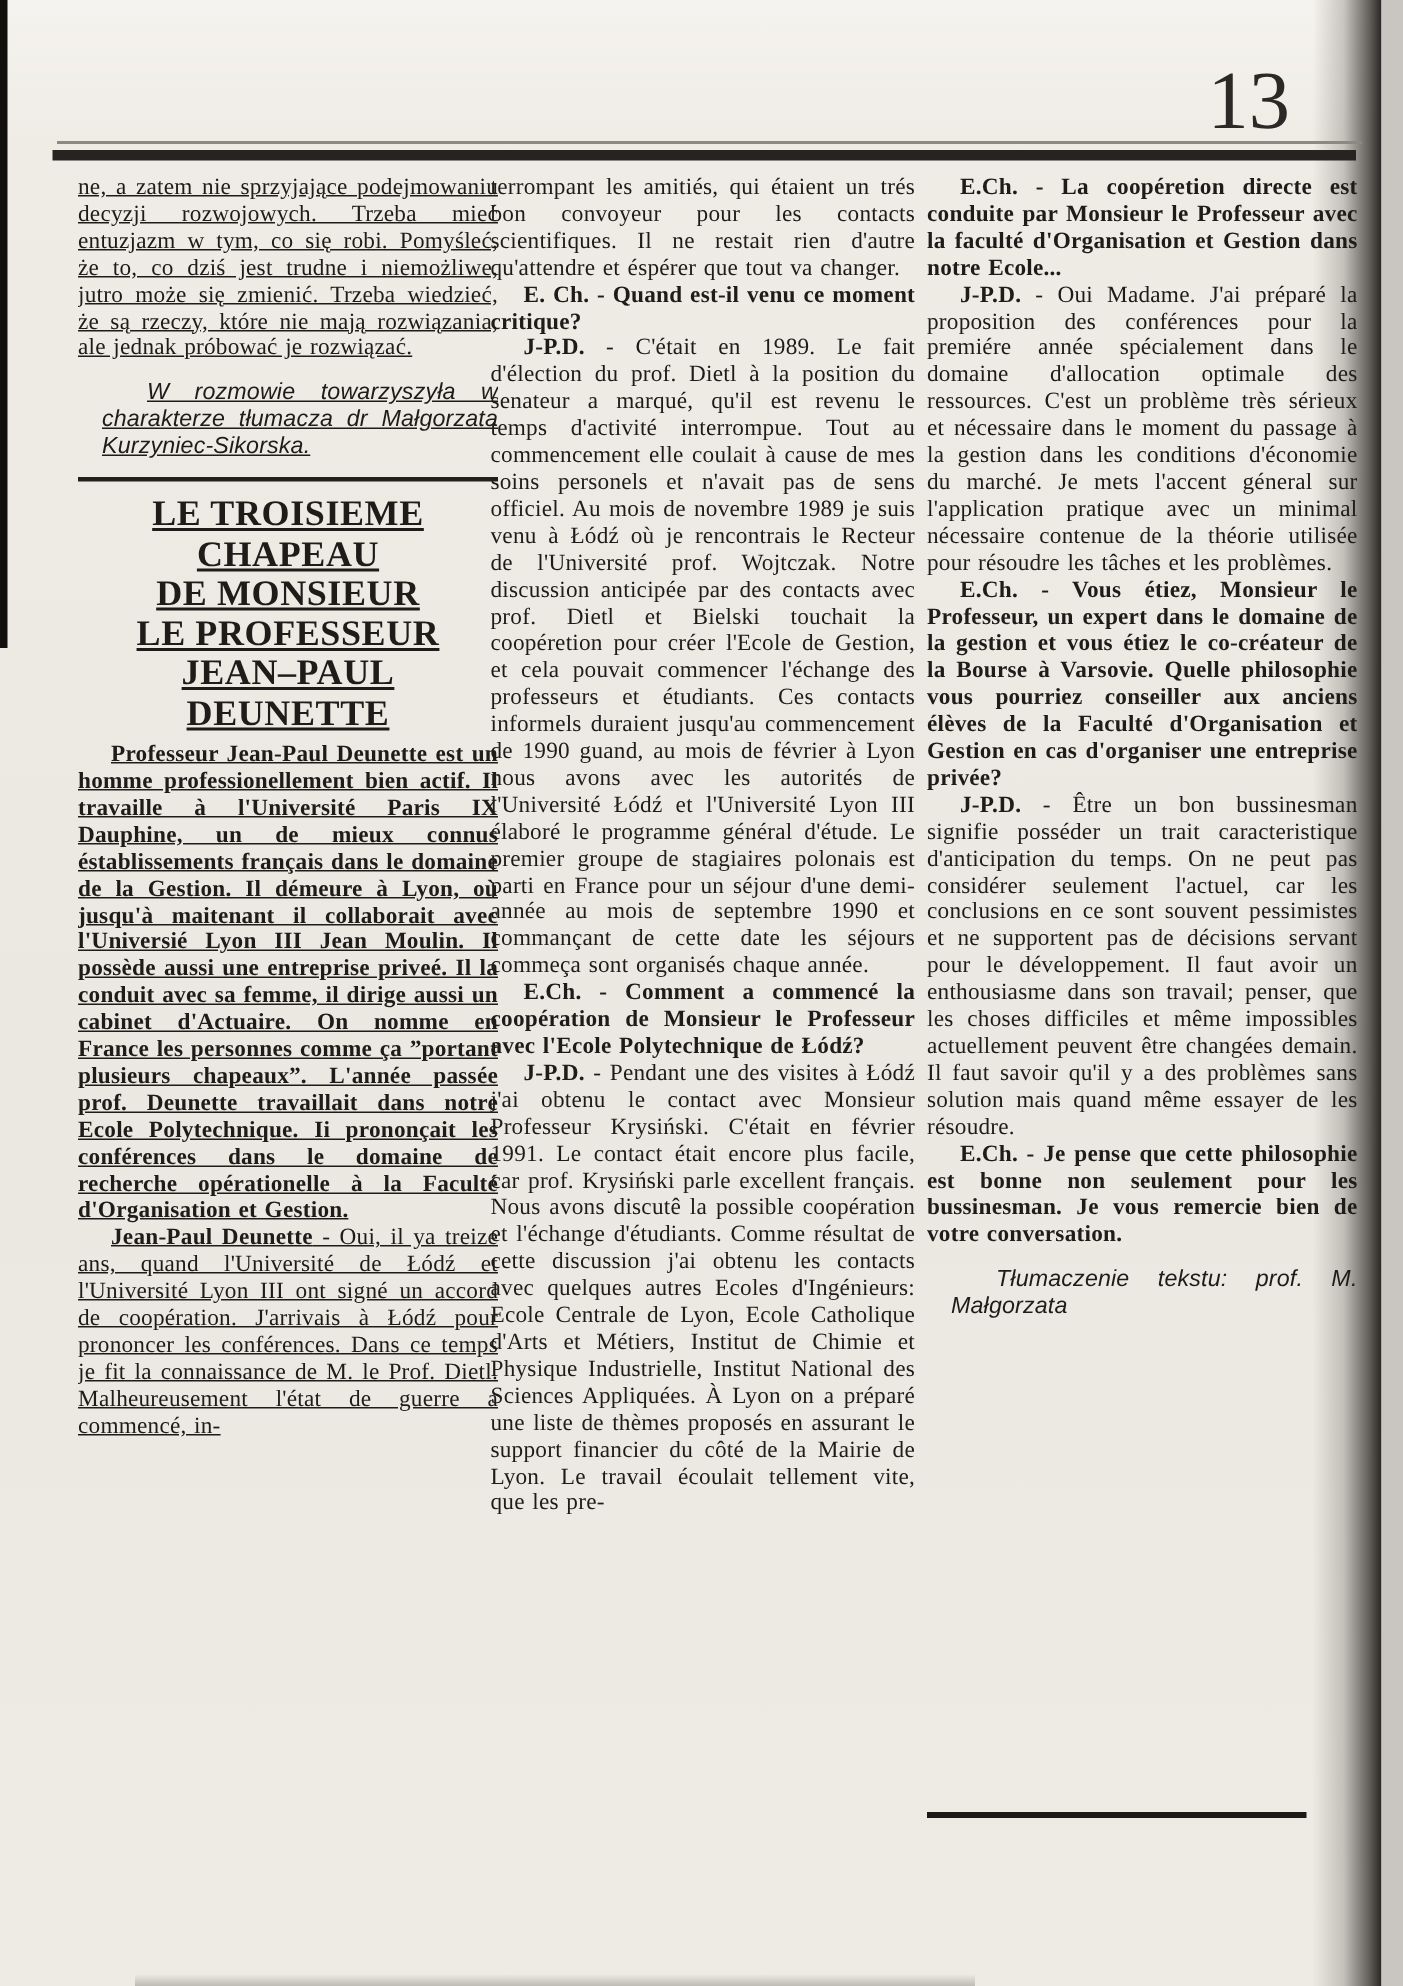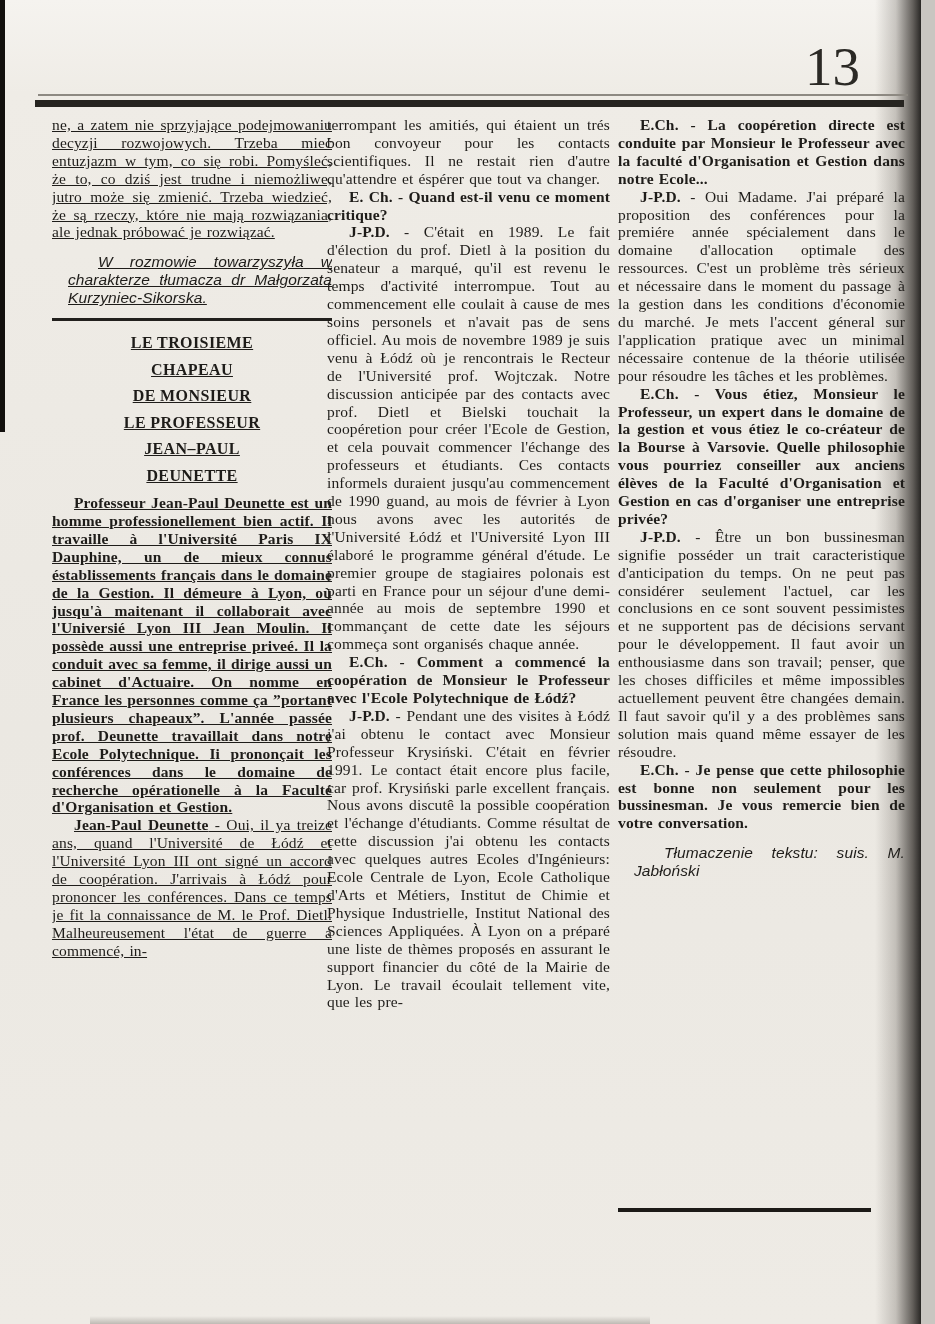--- a/index.html
+++ b/index.html
@@ -42,21 +42,21 @@
   .col3 { left:618px; width:287px; }
   p { margin:0; text-indent:22px; }
   p.noindent { text-indent:0; }
   .bold, .speaker { font-weight:700; }
   .credit {
     font-family:"Liberation Sans", sans-serif; font-style:italic;
     margin-top:12px; text-indent:30px; letter-spacing:0.1px;margin-left:16px;
   }
   .divider { height:3px; background:#22201d; margin:11px 0 9px; }
   .headline {
-    font-size:16px; line-height:26.5px; font-weight:700; text-align:center;
+    font-size:24px; line-height:26.5px; font-weight:700; text-align:center;
     margin:2px 0 5px; white-space:pre-line; text-indent:0; letter-spacing:0.4px;
     word-spacing:normal;
   }
   .endrule {
     position:absolute; left:618px; top:1208px; width:253px; height:4px;
     background:#1c1a17;
   }
 </style>
 </head>
 <body>
@@ -92,18 +92,18 @@
     <p class="bold" lang="fr">E.Ch. - Comment a commencé la coopération de Monsieur le Professeur avec l'Ecole Polytechnique de Łódź?</p>
     <p lang="fr"><span class="speaker">J-P.D.</span><span> - Pendant une des visites à Łódź j'ai obtenu le contact avec Monsieur Professeur Krysiński. C'était en février 1991. Le contact était encore plus facile, car prof. Krysiński parle excellent français. Nous avons discutê la possible coopération et l'échange d'étudiants. Comme résultat de cette discussion j'ai obtenu les contacts avec quelques autres Ecoles d'Ingénieurs: Ecole Centrale de Lyon, Ecole Catholique d'Arts et Métiers, Institut de Chimie et Physique Industrielle, Institut National des Sciences Appliquées. À Lyon on a préparé une liste de thèmes proposés en assurant le support financier du côté de la Mairie de Lyon. Le travail écoulait tellement vite, que les pre-</span></p>
   </div>
 
   <div class="col col3">
     <p class="bold" lang="fr">E.Ch. - La coopéretion directe est conduite par Monsieur le Professeur avec la faculté d'Organisation et Gestion dans notre Ecole...</p>
     <p lang="fr"><span class="speaker">J-P.D.</span><span> - Oui Madame. J'ai préparé la proposition des conférences pour la premiére année spécialement dans le domaine d'allocation optimale des ressources. C'est un problème très sérieux et nécessaire dans le moment du passage à la gestion dans les conditions d'économie du marché. Je mets l'accent géneral sur l'application pratique avec un minimal nécessaire contenue de la théorie utilisée pour résoudre les tâches et les problèmes.</span></p>
     <p class="bold" lang="fr">E.Ch. - Vous étiez, Monsieur le Professeur, un expert dans le domaine de la gestion et vous étiez le co-créateur de la Bourse à Varsovie. Quelle philosophie vous pourriez conseiller aux anciens élèves de la Faculté d'Organisation et Gestion en cas d'organiser une entreprise privée?</p>
     <p lang="fr"><span class="speaker">J-P.D.</span><span> - Être un bon bussinesman signifie posséder un trait caracteristique d'anticipation du temps. On ne peut pas considérer seulement l'actuel, car les conclusions en ce sont souvent pessimistes et ne supportent pas de décisions servant pour le développement. Il faut avoir un enthousiasme dans son travail; penser, que les choses difficiles et même impossibles actuellement peuvent être changées demain. Il faut savoir qu'il y a des problèmes sans solution mais quand même essayer de les résoudre.</span></p>
     <p class="bold" lang="fr">E.Ch. - Je pense que cette philosophie est bonne non seulement pour les bussinesman. Je vous remercie bien de votre conversation.</p>
-    <p class="credit" lang="pl">Tłumaczenie tekstu: suis. M. Jabłoński</p>
+    <p class="credit" lang="pl">Tłumaczenie tekstu: prof. M. Małgorzata</p>
   </div>
 
   <div class="endrule"></div>
 
 </div>
 
 </body></html>

